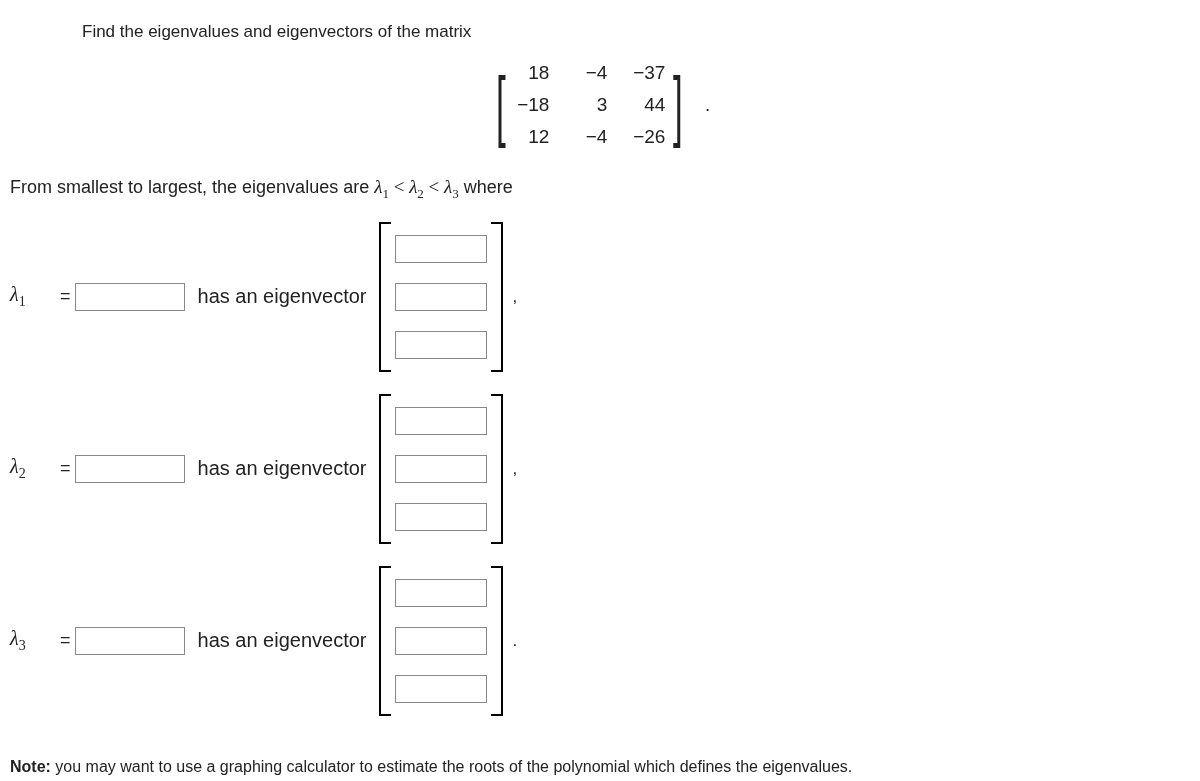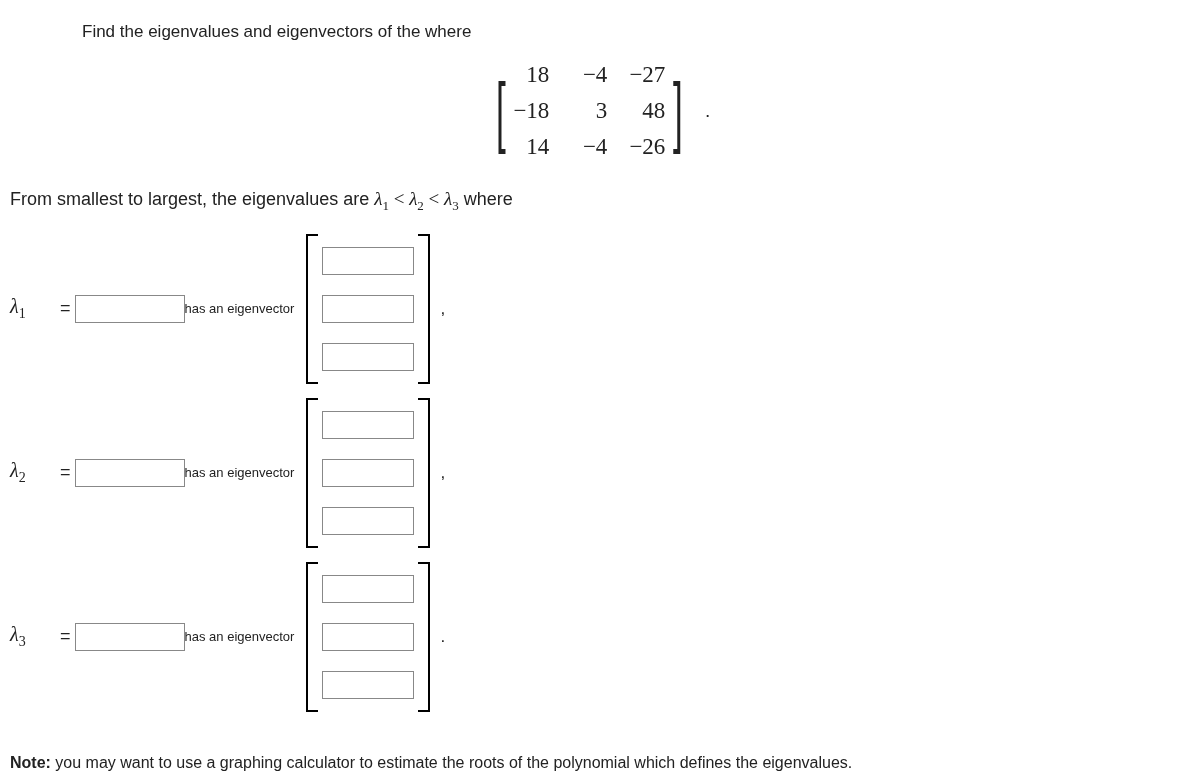--- a/index.html
+++ b/index.html
@@ -39,22 +39,21 @@
       transform: scaleX(0.45);
       position: relative;
     }
     
     .matrix-grid {
       display: inline-grid;
       grid-template-columns: repeat(3, auto);
       column-gap: 22px;
       row-gap: 10px;
       padding: 0 2px;
-      font-size: 23px;
-      font-family: Liberation Serif, serif;
+      font-size: 19px;
     }
     
     .matrix-cell {
       text-align: right;
       min-width: 36px;
     }
     
     .matrix-period {
       margin-left: 16px;
       font-size: 19px;
@@ -73,21 +72,21 @@
     
     .sub {
       font-size: 13px;
       vertical-align: sub;
       font-style: normal;
     }
     
     .eigenvalue-rows {
       display: flex;
       flex-direction: column;
-      gap: 6px;
+      gap: 14px;
     }
     
     .eigenvalue-row {
       display: flex;
       align-items: center;
       min-height: 158px;
     }
     
     .lambda-label {
       font-family: 'Times New Roman', serif;
@@ -108,22 +107,22 @@
     .text-input {
       width: 110px;
       height: 28px;
       border: 1px solid #888;
       background: #fff;
       font-size: 15px;
       padding: 2px 4px;
     }
     
     .has-eigenvector {
-      margin: 0 12px 0 0;
-      font-size: 13px;
+      margin: 0 12px 0 13px;
+      font-size: 20px;
     }
     
     .vector-bracket-wrap {
       display: inline-flex;
       align-items: center;
     }
     
     .vec-bracket {
       display: inline-block;
       width: 8px;
@@ -186,33 +185,33 @@
     }
     
     .lt-symbol {
       font-family: 'Times New Roman', serif;
       font-size: 19px;
     }
   </style>
 </head>
 <body>
 
-<div class="question-text">Find the eigenvalues and eigenvectors of the where</div>
+<div class="question-text">Find the eigenvalues and eigenvectors of the matrix</div>
 
 <div class="matrix-display">
   <span class="matrix-wrapper">
     <span class="matrix-bracket-left">[</span>
     <span class="matrix-grid">
       <span class="matrix-cell">18</span>
       <span class="matrix-cell">−4</span>
-      <span class="matrix-cell">−27</span>
+      <span class="matrix-cell">−37</span>
       <span class="matrix-cell">−18</span>
       <span class="matrix-cell">3</span>
-      <span class="matrix-cell">48</span>
-      <span class="matrix-cell">14</span>
+      <span class="matrix-cell">44</span>
+      <span class="matrix-cell">12</span>
       <span class="matrix-cell">−4</span>
       <span class="matrix-cell">−26</span>
     </span>
     <span class="matrix-bracket-right">]</span>
     <span class="matrix-period">.</span>
   </span>
 </div>
 
 <div class="ordering-text">
   <span>From smallest to largest, the eigenvalues are </span><span class="math-var"><span>λ</span><span class="sub">1</span></span><span class="lt-symbol"> &lt; </span><span class="math-var"><span>λ</span><span class="sub">2</span></span><span class="lt-symbol"> &lt; </span><span class="math-var"><span>λ</span><span class="sub">3</span></span><span> where</span>

